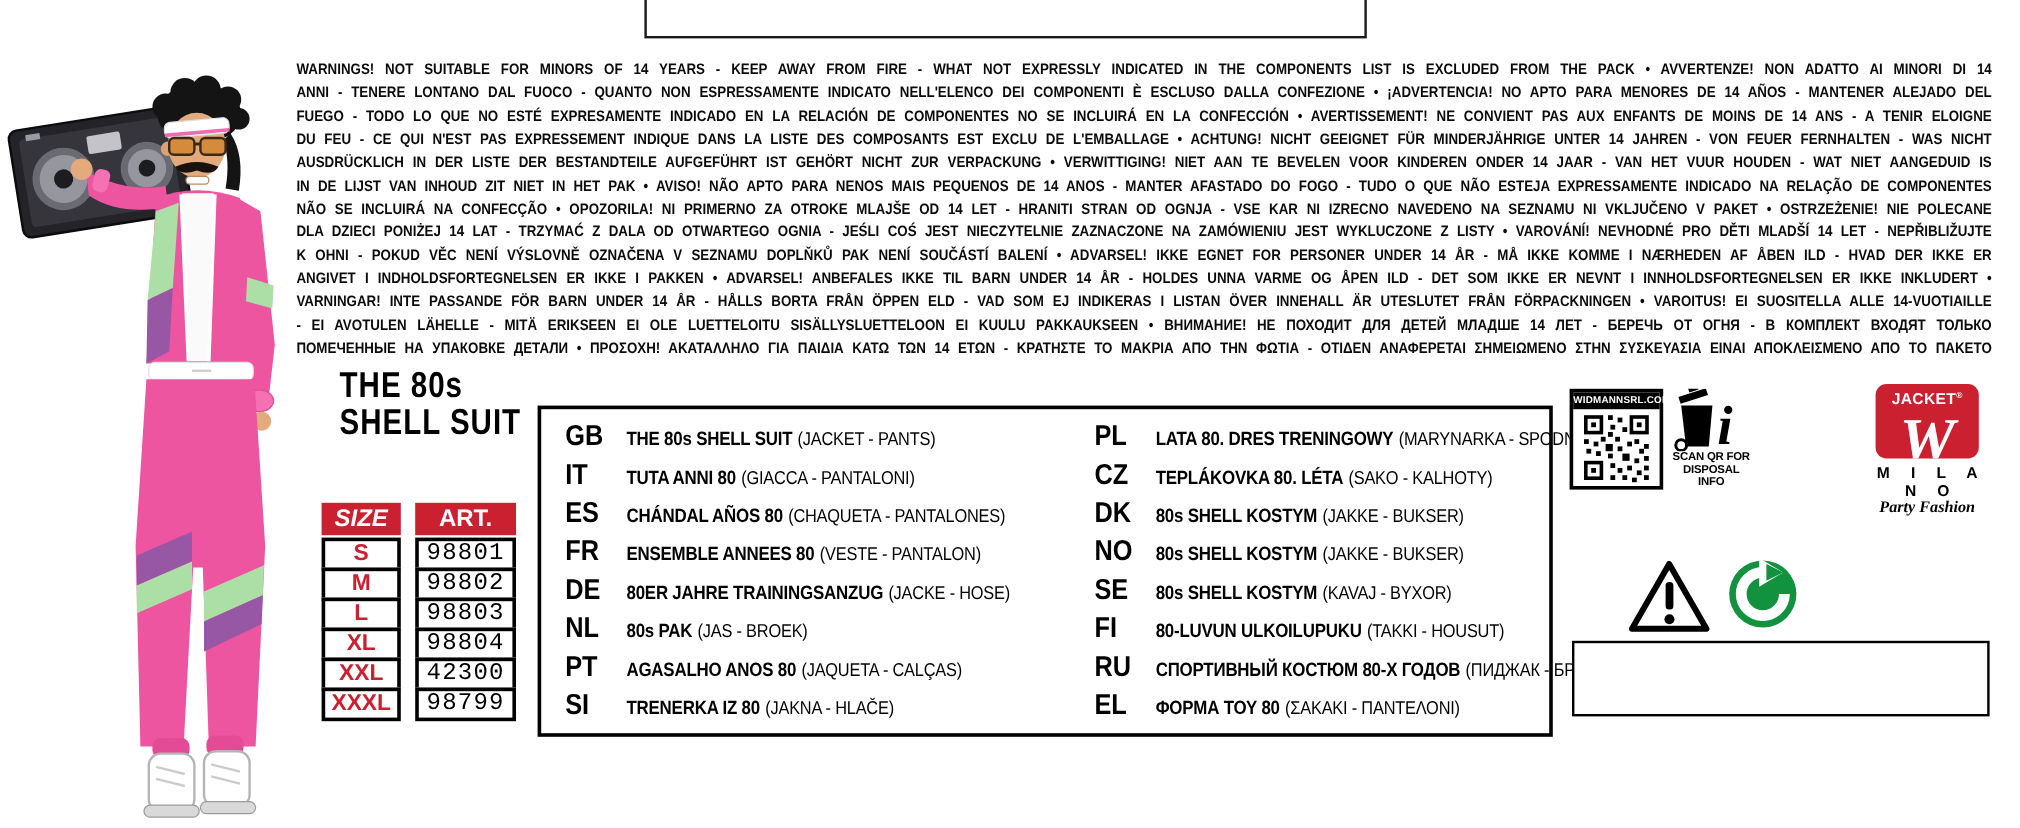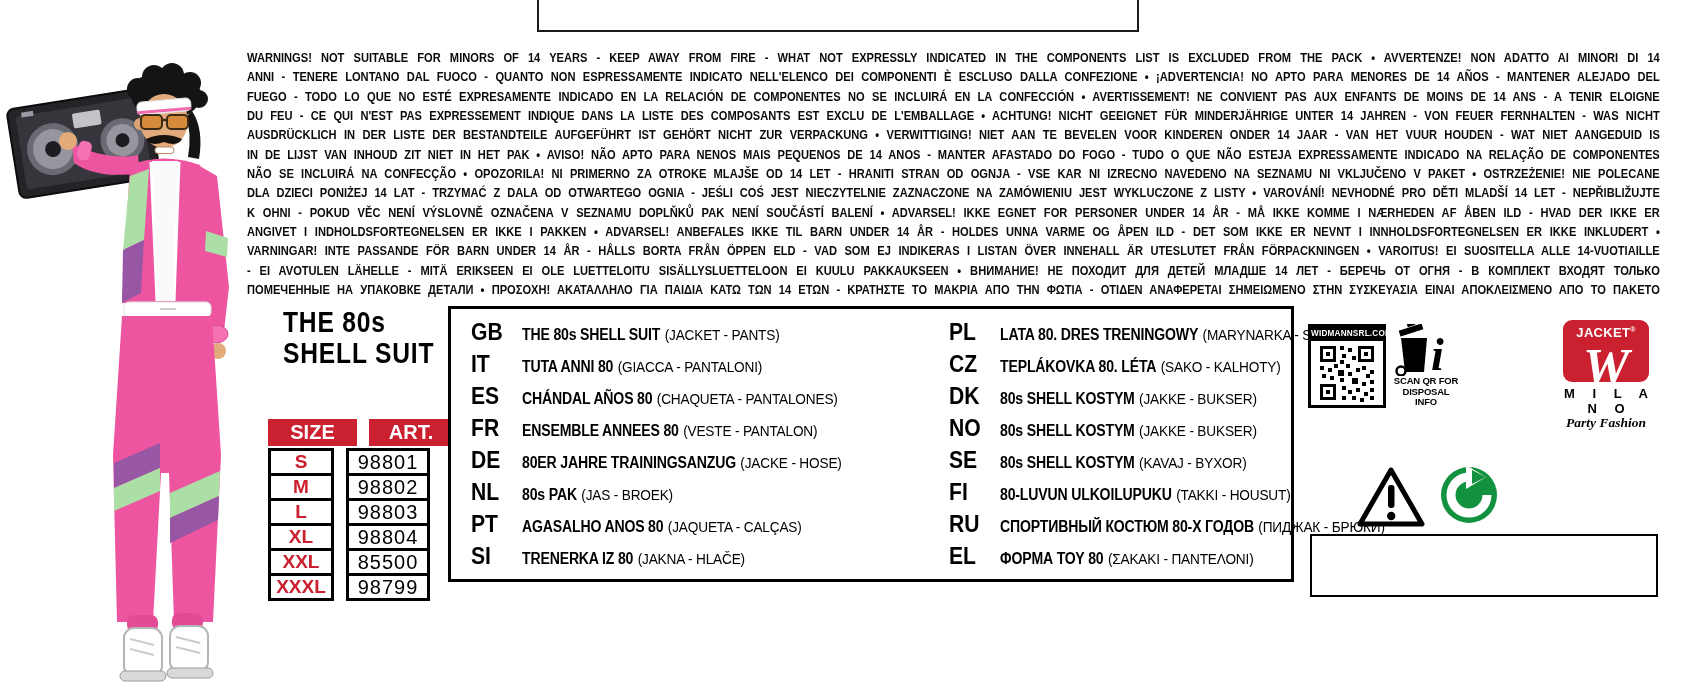--- a/index.html
+++ b/index.html
@@ -18,30 +18,30 @@
 
   
   .title{position:absolute;left:283px;top:306px;font-weight:bold;font-size:30px;line-height:31px;
          transform:scaleX(0.82);transform-origin:0 0;letter-spacing:1px;white-space:nowrap;}
 
   
   .size-table{position:absolute;left:268px;top:419px;}
   .size-head{display:flex;gap:12px;margin-bottom:5px;}
   .size-head .hd{background:#cb2030;color:#fff;font-weight:bold;font-size:20px;height:27px;
                  line-height:27px;text-align:center;}
-  .hd.hd-size{width:89px;} .hd.hd-art{width:84px;}
+  .hd.hd-size{width:66px;font-style:italic;} .hd.hd-art{width:84px;}
   .size-rows .srow{display:flex;gap:12px;margin-top:-3px;}
   .srow .cell{border:3px solid #000;background:#fff;height:22px;line-height:22px;text-align:center;
               box-sizing:content-box;}
   .cell.c-size{width:60px;color:#cb2030;font-weight:bold;font-size:19px;}
-  .cell.c-art{width:78px;font-size:20px;letter-spacing:1px;}
-
-  
-  .langbox{position:absolute;left:448px;top:306px;width:846px;height:276px;border:3px solid #000;
-           box-sizing:border-box;display:flex;background:#fff;gap:37px;}
+  .cell.c-art{width:78px;font-size:20px;letter-spacing:1px;font-family:Liberation Mono, monospace;}
+
+  
+  .langbox{position:absolute;left:448px;top:338px;width:846px;height:276px;border:3px solid #000;
+           box-sizing:border-box;display:flex;background:#fff;}
   .langcol{flex:1;display:flex;flex-direction:column;justify-content:space-between;
            padding:9px 0 9px 20px;box-sizing:border-box;}
   .langrow{display:flex;align-items:baseline;white-space:nowrap;transform:scaleX(0.88);
            transform-origin:0 0;}
   .lang-code{font-weight:bold;font-size:24px;width:58px;flex:none;}
   .lang-name{font-weight:bold;font-size:16px;letter-spacing:-0.2px;}
   .lang-detail{font-weight:normal;font-size:15.5px;margin-left:5px;letter-spacing:-0.2px;}
 
   
   .footer{position:absolute;left:448px;top:598px;width:1212px;height:33px;border-top:3px solid #000;
@@ -215,21 +215,21 @@
           <div class="cell c-art">98803</div>
         </div>
 
         <div class="srow">
           <div class="cell c-size">XL</div>
           <div class="cell c-art">98804</div>
         </div>
 
         <div class="srow">
           <div class="cell c-size">XXL</div>
-          <div class="cell c-art">85500</div>
+          <div class="cell c-art">42300</div>
         </div>
 
         <div class="srow">
           <div class="cell c-size">XXXL</div>
           <div class="cell c-art">98799</div>
         </div>
       </div>
   </div>
 
   <div class="langbox">

